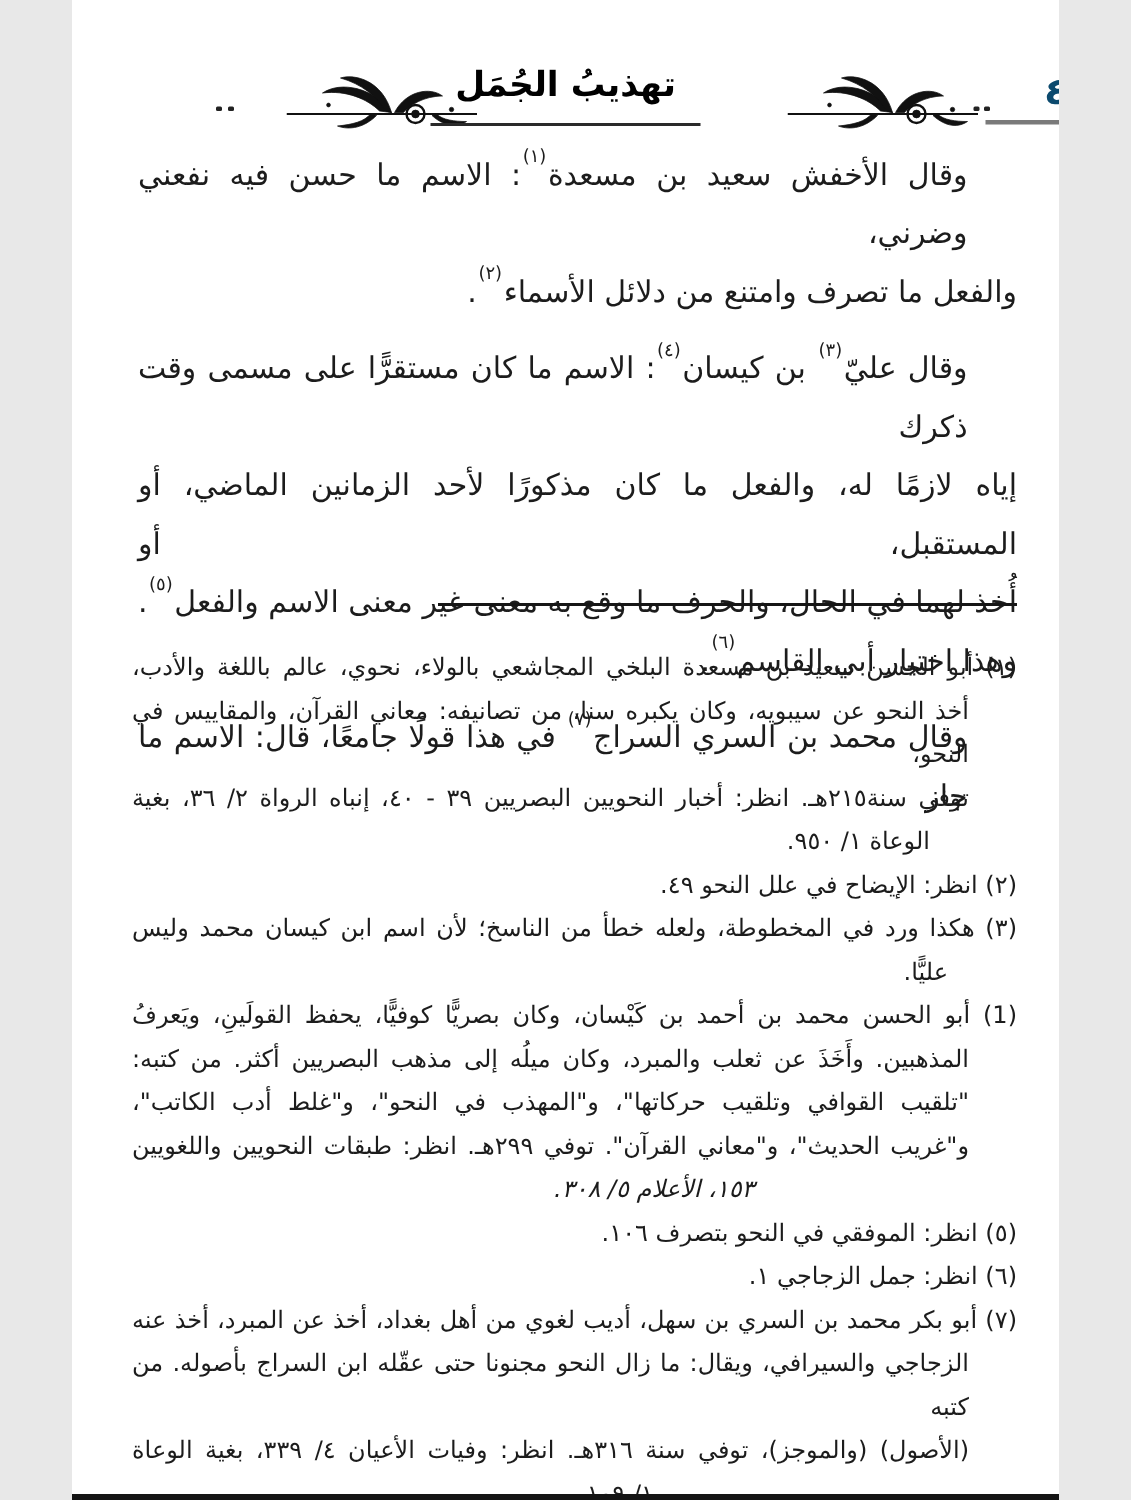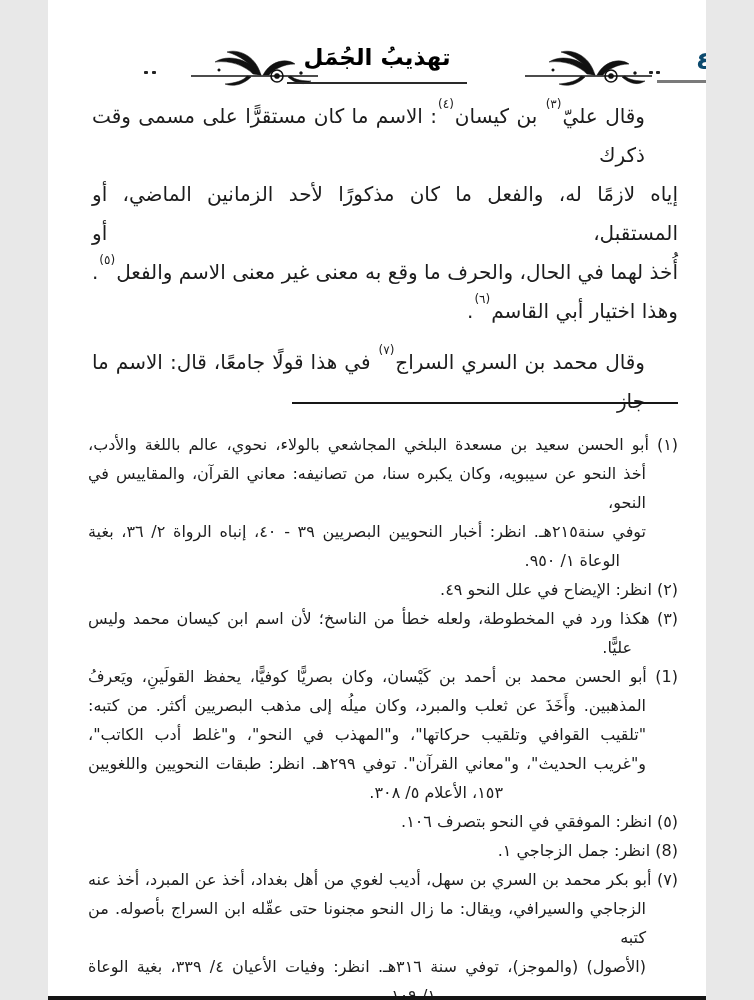--- a/index.html
+++ b/index.html
@@ -119,20 +119,24 @@
 
     <span class="dot" style="left:601px; top:71px;"></span>
     <span class="dot" style="left:608px; top:71px;"></span>
 
     <div class="pgnum">٤٢</div>
     <div class="pgnum-rule"></div>
   </div>
 
   <div class="main-text" id="main-text">
       <div class="para">
+        <div class="mline just" style="padding-right: 33px;">وقال الأخفش سعيد بن مسعدة<sup class="fnref">(١)</sup>: الاسم ما حسن فيه نفعني وضرني،</div>
+        <div class="mline ralign">والفعل ما تصرف وامتنع من دلائل الأسماء<sup class="fnref">(٢)</sup>.</div>
+      </div>
+      <div class="para">
         <div class="mline just" style="padding-right: 33px;">وقال عليّ<sup class="fnref">(٣)</sup> بن كيسان<sup class="fnref">(٤)</sup>: الاسم ما كان مستقرًّا على مسمى وقت ذكرك</div>
         <div class="mline just">إياه لازمًا له، والفعل ما كان مذكورًا لأحد الزمانين الماضي، أو المستقبل، أو</div>
         <div class="mline just">أُخذ لهما في الحال، والحرف ما وقع به معنى غير معنى الاسم والفعل<sup class="fnref">(٥)</sup>.</div>
         <div class="mline ralign">وهذا اختيار أبي القاسم<sup class="fnref">(٦)</sup>.</div>
       </div>
       <div class="para">
         <div class="mline just" style="padding-right: 33px;">وقال محمد بن السري السراج<sup class="fnref">(٧)</sup> في هذا قولًا جامعًا، قال: الاسم ما جاز</div>
       </div>
     </div>
 
@@ -150,27 +154,27 @@
       </div>
       <div class="fnote">
         <div class="fline just">(٣) هكذا ورد في المخطوطة، ولعله خطأ من الناسخ؛ لأن اسم ابن كيسان محمد وليس</div>
         <div class="fline ralign" style="padding-right: 46px;">عليًّا.</div>
       </div>
       <div class="fnote">
         <div class="fline just">(1) أبو الحسن محمد بن أحمد بن كَيْسان، وكان بصريًّا كوفيًّا، يحفظ القولَينِ، ويَعرفُ</div>
         <div class="fline just" style="padding-right: 32px;">المذهبين. وأَخَذَ عن ثعلب والمبرد، وكان ميلُه إلى مذهب البصريين أكثر. من كتبه:</div>
         <div class="fline just" style="padding-right: 32px;">"تلقيب القوافي وتلقيب حركاتها"، و"المهذب في النحو"، و"غلط أدب الكاتب"،</div>
         <div class="fline just" style="padding-right: 32px;">و"غريب الحديث"، و"معاني القرآن". توفي ٢٩٩هـ. انظر: طبقات النحويين واللغويين</div>
-        <div class="fline ralign" style="padding-right: 175px;">١٥٣، الأعلام ٥/ ٣٠٨.</div>
+        <div class="fline ralign" style="padding-right: 175px; font-style: italic;">١٥٣، الأعلام ٥/ ٣٠٨.</div>
       </div>
       <div class="fnote">
         <div class="fline ralign">(٥) انظر: الموفقي في النحو بتصرف ١٠٦.</div>
       </div>
       <div class="fnote">
-        <div class="fline ralign">(8) انظر: جمل الزجاجي ١.</div>
+        <div class="fline ralign">(٦) انظر: جمل الزجاجي ١.</div>
       </div>
       <div class="fnote">
         <div class="fline just">(٧) أبو بكر محمد بن السري بن سهل، أديب لغوي من أهل بغداد، أخذ عن المبرد، أخذ عنه</div>
         <div class="fline just" style="padding-right: 32px;">الزجاجي والسيرافي، ويقال: ما زال النحو مجنونا حتى عقّله ابن السراج بأصوله. من كتبه</div>
         <div class="fline just" style="padding-right: 32px;">(الأصول) (والموجز)، توفي سنة ٣١٦هـ. انظر: وفيات الأعيان ٤/ ٣٣٩، بغية الوعاة</div>
         <div class="fline ralign" style="padding-right: 242px;">١/ ١٠٩.</div>
       </div>
     </div>
 
   <div class="watermark">Copyrighted material</div>

